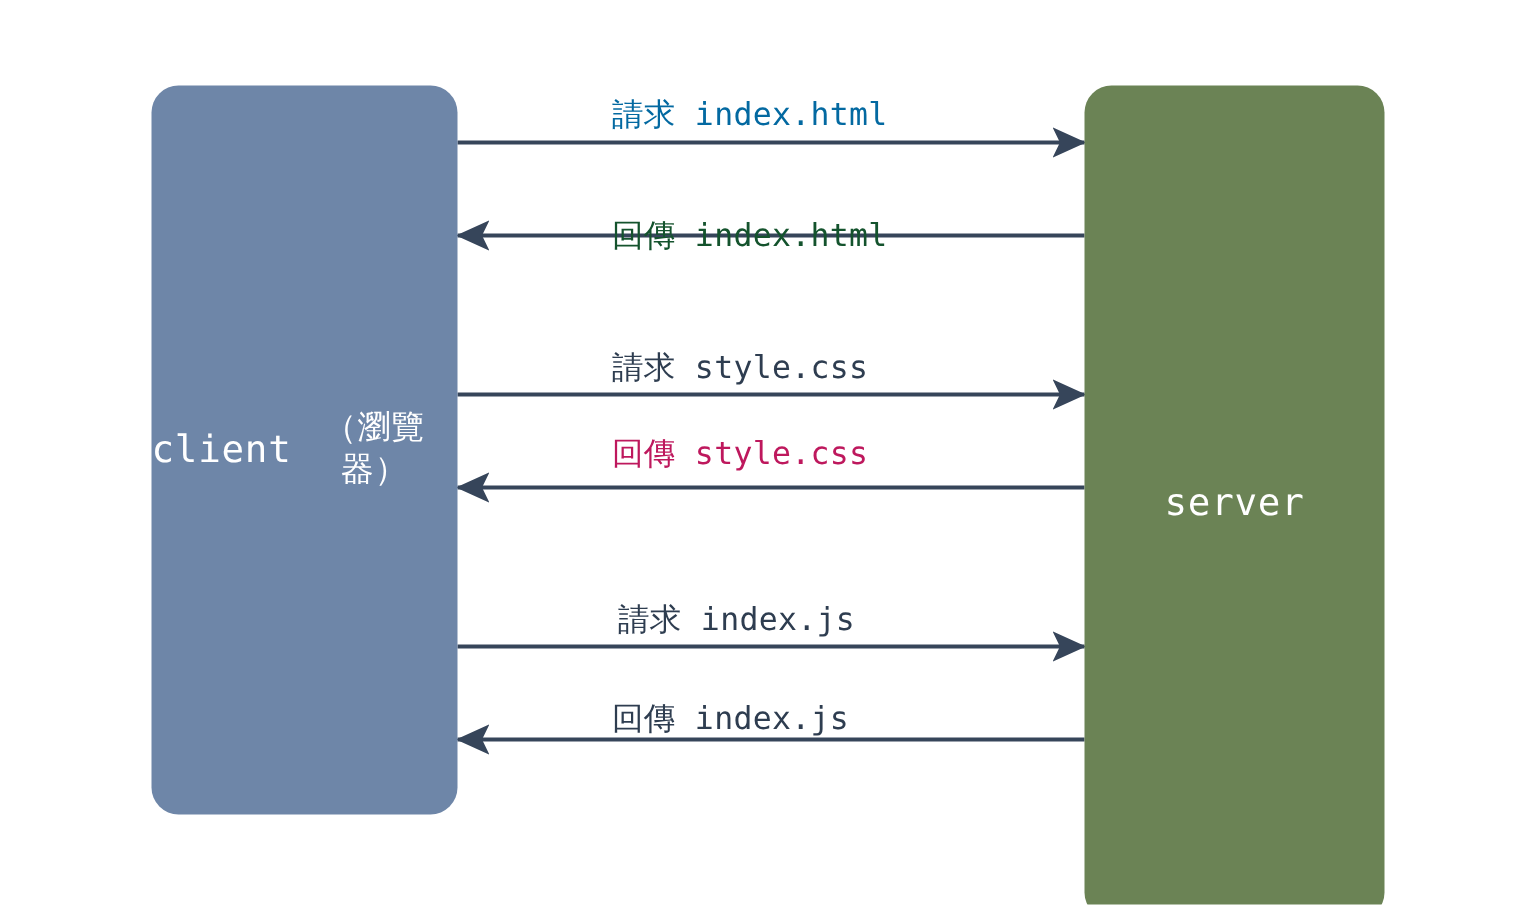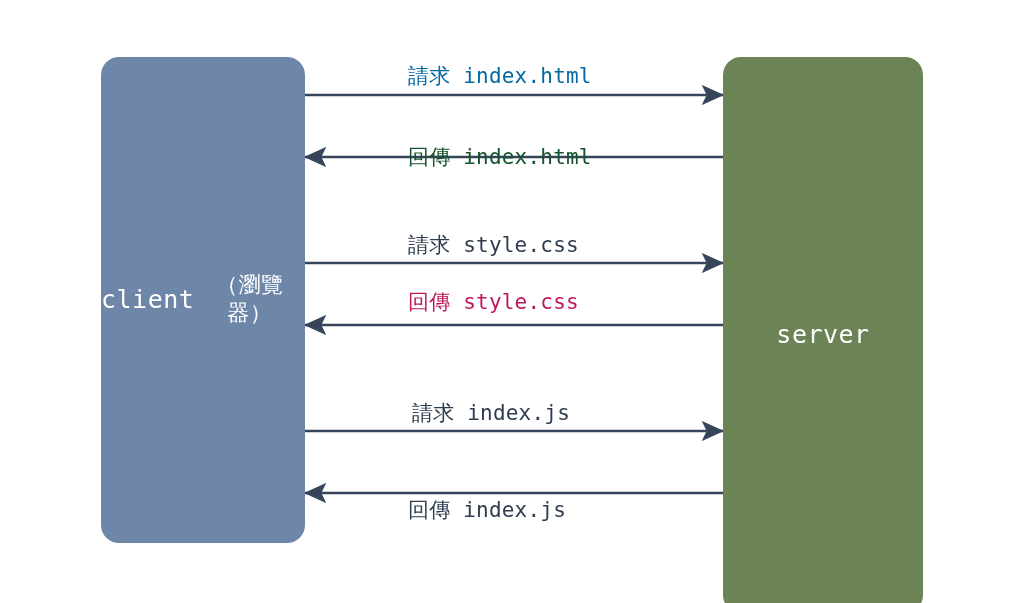--- a/index.html
+++ b/index.html
@@ -101,16 +101,16 @@
   <div class="node" id="server-node" style="background: rgb(107, 131, 85); color: rgb(255, 255, 255);">
     <div class="node-title">server</div>
   </div>
 
   <div id="label-layer">
       <div class="msg-label" style="left: 408px; top: 62px; color: #0369a1;">請求 index.html</div>
       <div class="msg-label" style="left: 408px; top: 143px; color: #14532d;">回傳 index.html</div>
       <div class="msg-label" style="left: 408px; top: 231px; color: rgb(46, 61, 80); text-align: center;">請求 style.css</div>
       <div class="msg-label" style="left: 408px; top: 288px; color: #be185d;">回傳 style.css</div>
       <div class="msg-label" style="left: 412px; top: 399px; color: rgb(46, 61, 80);">請求 index.js</div>
-      <div class="msg-label" style="left: 408px; top: 465px; color: rgb(46, 61, 80); margin-top: 31px;">回傳 index.js</div>
+      <div class="msg-label" style="left: 408px; top: 465px; color: rgb(46, 61, 80);">回傳 index.js</div>
     </div>
 
 </div>
 
 </body></html>

